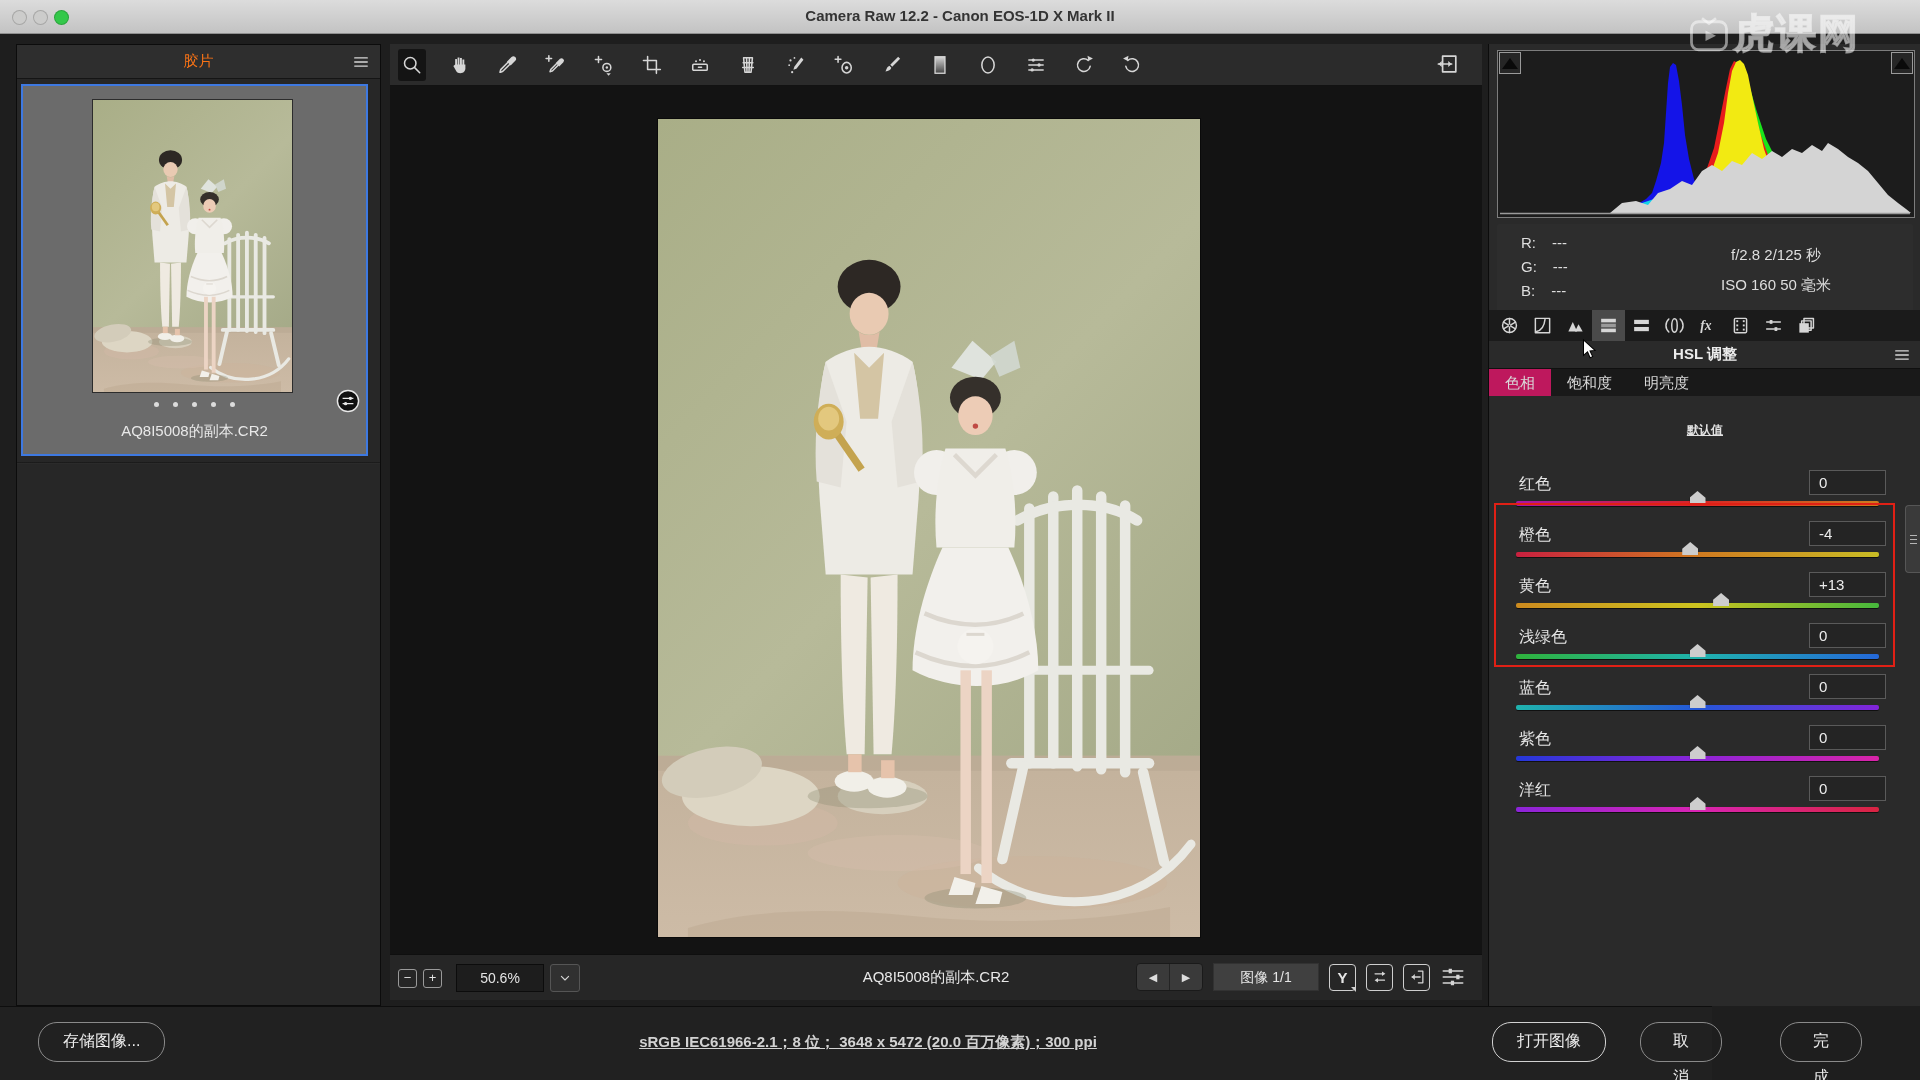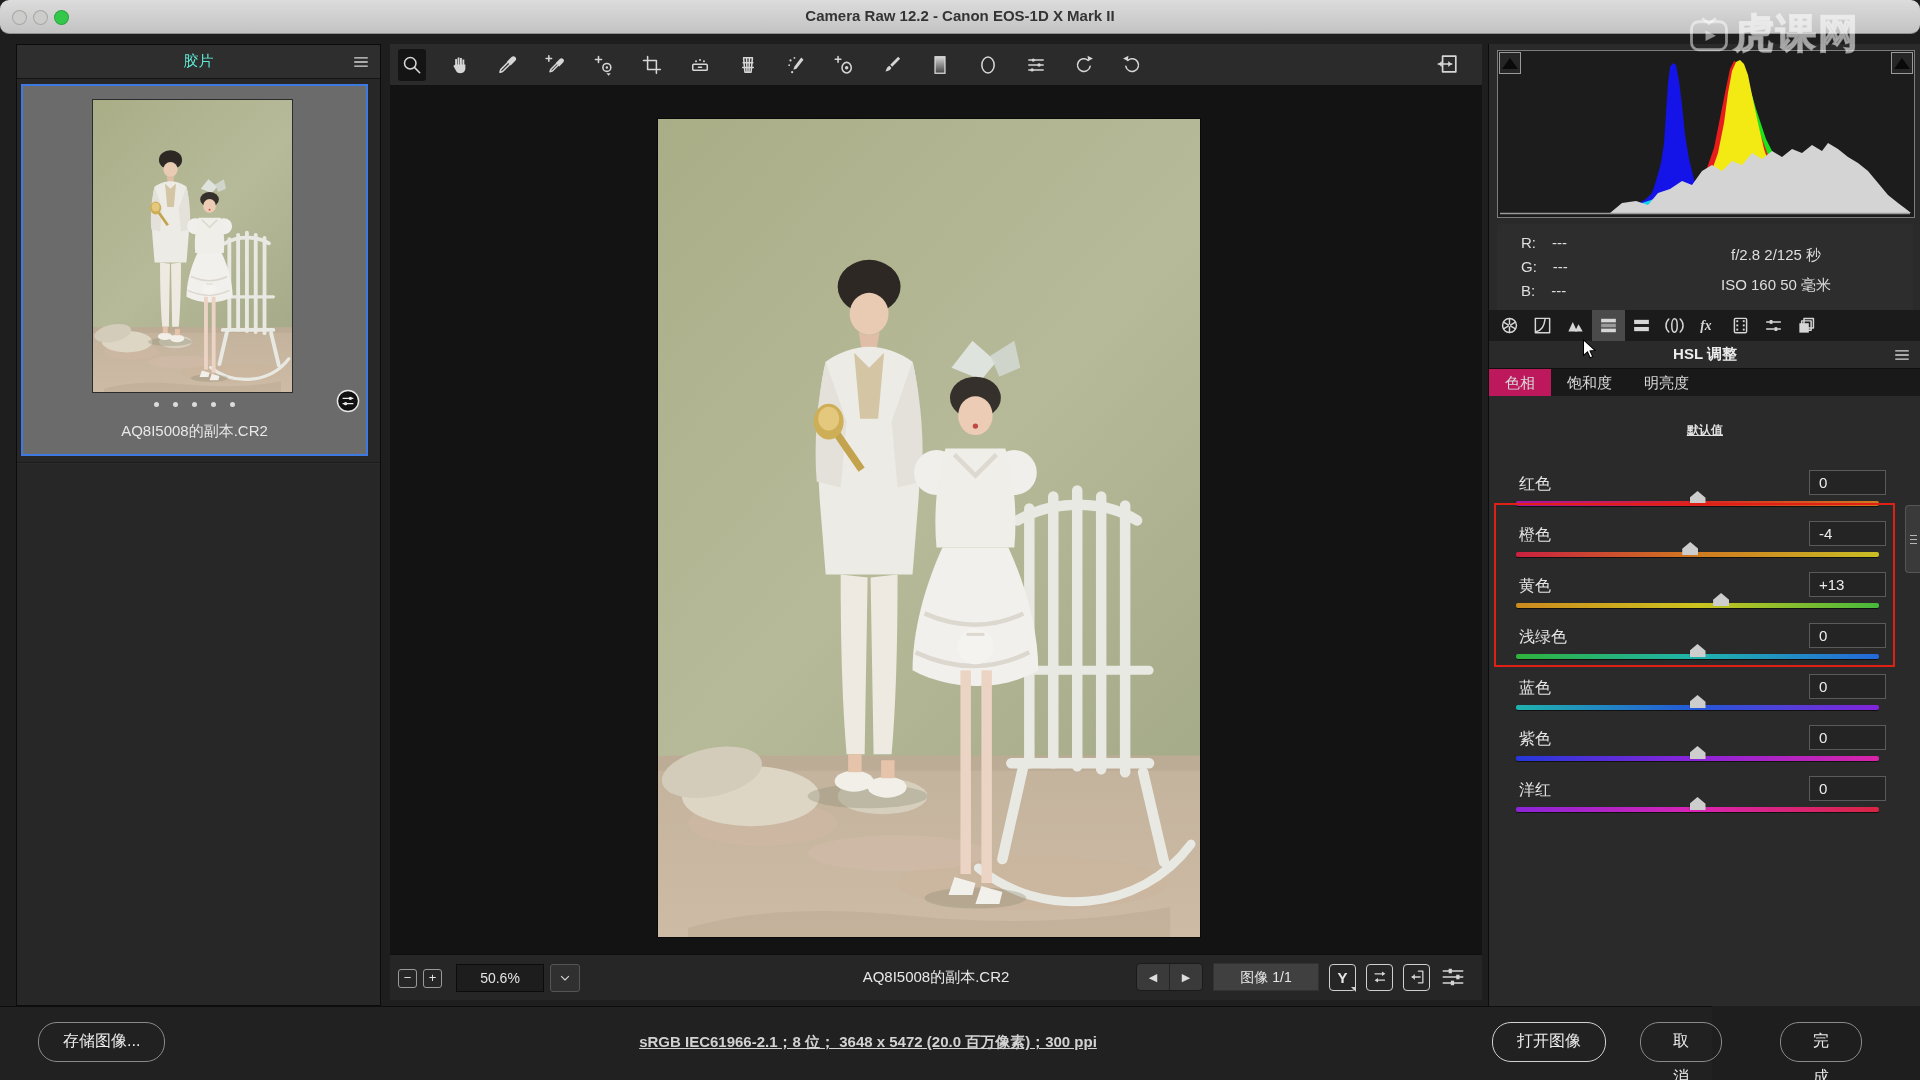--- a/index.html
+++ b/index.html
@@ -4,29 +4,29 @@
 <style>
   html,body{margin:0;padding:0;background:#000;}
   #screen{position:relative;width:1920px;height:1080px;overflow:hidden;
     background:#1e1e1e;font-family:"Liberation Sans","DejaVu Sans",sans-serif;
     -webkit-font-smoothing:antialiased;color:#e0e0e0;font-size:15px;}
   svg .s{stroke:#d6d6d6;fill:none;stroke-width:1.4;stroke-linecap:round;stroke-linejoin:round;}
   svg .f{fill:#d6d6d6;stroke:none;}
   .gi{width:22px;height:22px;display:block;}
   
   .titlebar{position:absolute;left:0;top:0;width:1920px;height:33px;
-    background:linear-gradient(#dcdcdc,#c3c3c3);border-bottom:1px solid #8f8f8f;border-radius:9px;}
+    background:linear-gradient(#dcdcdc,#c3c3c3);border-bottom:1px solid #8f8f8f;}
   .tl{position:absolute;top:10px;width:13px;height:13px;border-radius:50%;}
   .title{position:absolute;left:0;right:0;top:7px;text-align:center;
     color:#343434;font-size:15px;font-weight:600;}
   
   .filmstrip{position:absolute;left:16px;top:44px;width:365px;height:962px;
     background:#272727;border:1px solid #0c0c0c;box-sizing:border-box;}
   .fs-head{position:relative;height:33px;background:#2e2e2e;border-bottom:1px solid #151515;}
-  .fs-title{position:absolute;left:0;right:0;top:7px;text-align:center;color:#5eead4;font-size:15px;}
+  .fs-title{position:absolute;left:0;right:0;top:7px;text-align:center;color:#f97316;font-size:15px;}
   .fs-menu{position:absolute;right:10px;top:8px;width:18px;height:18px;}
   .thumb-cell{position:absolute;left:4px;top:39px;width:347px;height:372px;
     background:#6b6b6b;border:2px solid #3e79e1;box-sizing:border-box;}
   .thumb-photo{position:absolute;left:70px;top:14px;width:199px;height:292px;
     outline:1px solid #2c2c2c;}
   .dotrow{position:absolute;left:0;right:0;top:316px;display:flex;justify-content:center;gap:14px;}
   .dot{width:5px;height:5px;border-radius:50%;background:#dcdcdc;}
   .thumb-badge{position:absolute;right:6px;top:303px;width:24px;height:24px;}
   .thumb-name{position:absolute;left:0;right:0;top:336px;text-align:center;color:#e8e8e8;font-size:15px;}
   .fs-divider{position:absolute;left:0;width:363px;top:417px;height:2px;

